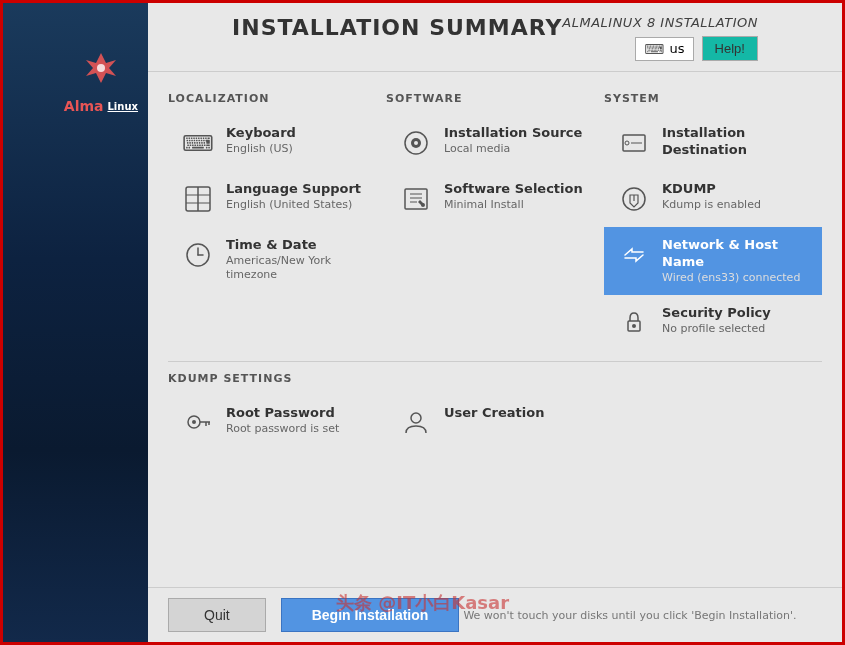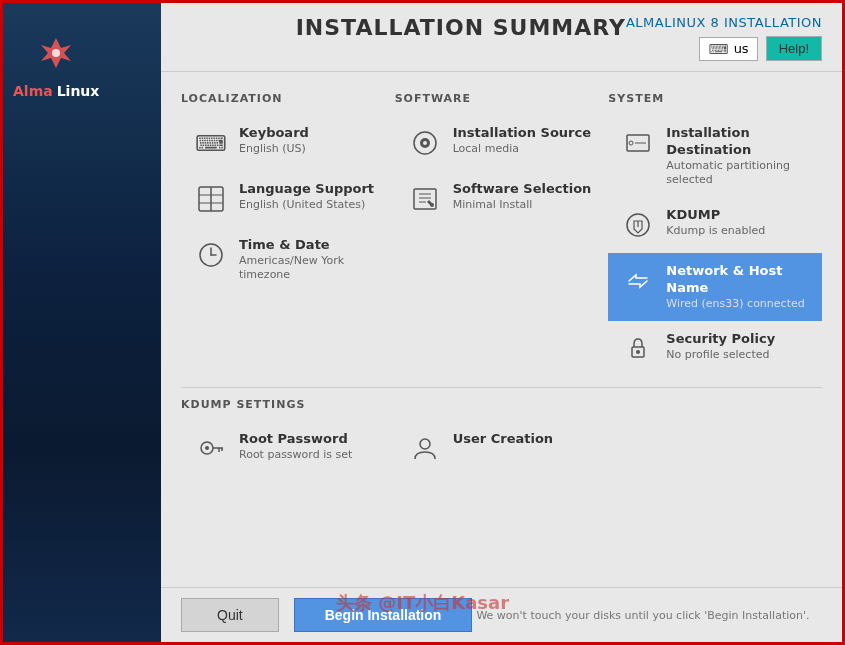--- a/index.html
+++ b/index.html
@@ -21,26 +21,26 @@
     }
 
     .main-window {
       display: flex;
       flex: 1;
       overflow: hidden;
     }
 
     
     .sidebar {
-      width: 158px;
+      width: 145px;
       background: linear-gradient(180deg, #1a3a5c 0%, #0d2240 40%, #0a1a30 70%, #12294a 100%);
       display: flex;
       flex-direction: column;
-      align-items: flex-start;
-      padding-top: 15px;
+      align-items: flex-end;
+      padding-top: 30px;
       flex-shrink: 0;
     }
 
     .logo-area {
       display: flex;
       flex-direction: column;
       align-items: center;
       padding: 10px;
     }
 
@@ -57,43 +57,44 @@
       display: flex;
       flex-direction: column;
       overflow: hidden;
     }
 
     
     .header {
       background: #e8e8e8;
       padding: 12px 20px 10px 20px;
       display: flex;
-      justify-content: flex-end;
+      justify-content: center;
       align-items: flex-start;
       border-bottom: 1px solid #ccc;
     }
 
     .header-title {
       font-size: 22px;
       font-weight: bold;
       color: #333;
       letter-spacing: 1px;
     }
 
     .header-right {
       display: flex;
       flex-direction: column;
       align-items: flex-end;
       gap: 6px;
     }
 
     .almalinux-label {
       font-size: 13px;
-      color: #0369a1;
+      color: #404040;
       letter-spacing: 0.5px;
+      font-style: italic;
     }
 
     .header-controls {
       display: flex;
       align-items: center;
       gap: 8px;
     }
 
     .keyboard-input {
       display: flex;
@@ -271,21 +272,21 @@
             </linearGradient>
           </defs>
 
           <g transform="translate(25,25)">
             <path d="M0,-15 L5,-5 L15,-8 L8,0 L15,8 L5,5 L0,15 L-5,5 L-15,8 L-8,0 L-15,-8 L-5,-5 Z" fill="#e85555" opacity="0.9"></path>
             <circle cx="0" cy="0" r="4" fill="#fff" opacity="0.8"></circle>
           </g>
         </svg>
         <div style="display:flex; align-items:center; gap:4px;">
           <span style="color:#e85555; font-size:14px; font-weight:bold;">Alma</span>
-          <span style="color:#fff; font-size:14px; font-weight:bold;">Linux</span>
+          <span style="color:#fff; font-size:10px; font-weight:bold;text-decoration:underline;">Linux</span>
         </div>
       </div>
     </div>
 
     <div class="content-area">
 
       <div class="header">
         <div class="header-title">INSTALLATION SUMMARY</div>
         <div class="header-right">
           <span class="almalinux-label">ALMALINUX 8 INSTALLATION</span>
@@ -386,21 +387,20 @@
               <div class="grid-item">
                 <div class="item-icon">
                   <svg width="28" height="28" viewBox="0 0 28 28">
                     <rect x="3" y="6" width="22" height="16" rx="1" fill="none" stroke="#555" stroke-width="1.5"></rect>
                     <circle cx="7" cy="14" r="2" fill="none" stroke="#555" stroke-width="1"></circle>
                     <line x1="11" y1="14" x2="22" y2="14" stroke="#555" stroke-width="1"></line>
                   </svg>
                 </div>
                 <div class="item-text">
                   <span class="item-title">Installation Destination</span>
-                  <span class="item-sub">Automatic partitioning selected</span>
                 </div>
               </div>
 
               <div class="grid-item">
                 <div class="item-icon">
                   <svg width="28" height="28" viewBox="0 0 28 28">
                     <circle cx="14" cy="14" r="11" fill="none" stroke="#555" stroke-width="1.5"></circle>
                     <path d="M10,10 L18,10 L18,18 L14,22 L10,18 Z" fill="none" stroke="#555" stroke-width="1.2"></path>
                     <line x1="14" y1="10" x2="14" y2="16" stroke="#555" stroke-width="1.2"></line>
                   </svg>

